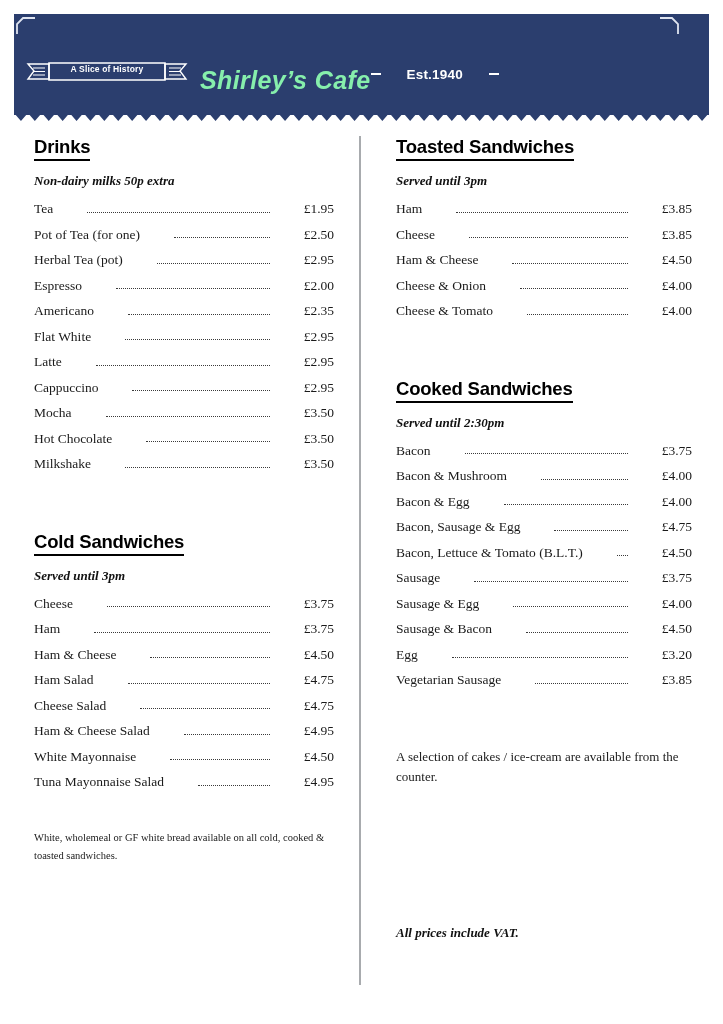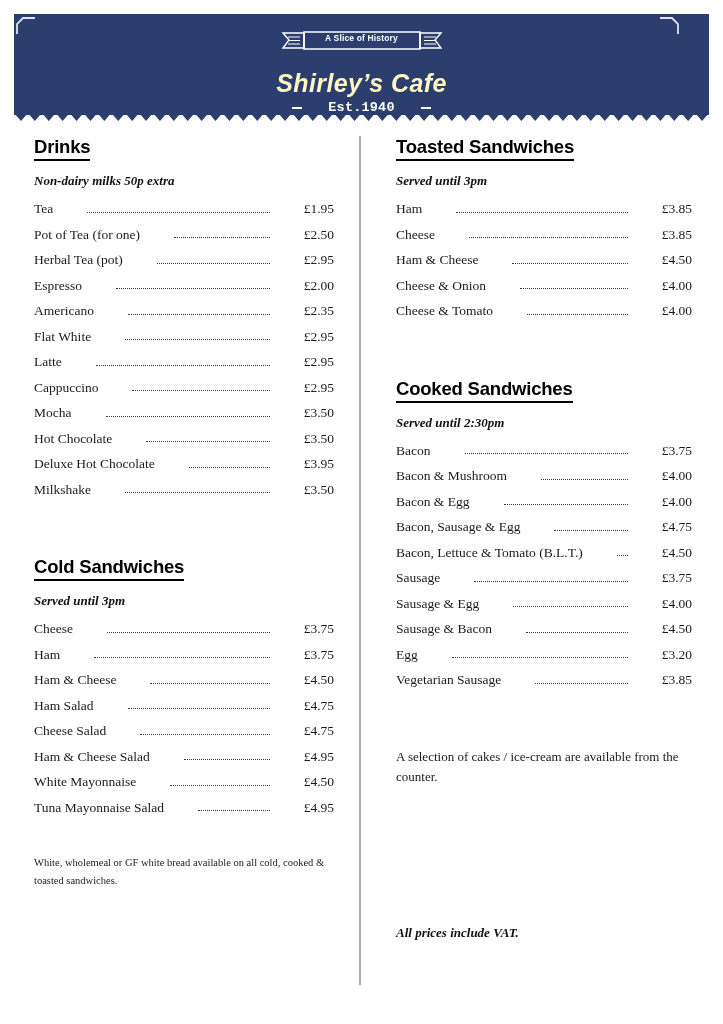--- a/index.html
+++ b/index.html
@@ -46,21 +46,21 @@
   .corner-tl { left: 14px;  top: 12px; }
   .corner-tr { left: 655px; top: 12px; }
 
   .logo-block {
     position: absolute;
     left: 0;
     top: 0;
     width: 695px;
     height: 101px;
     display: flex;
-    flex-direction: column;
+    flex-direction: row;
     align-items: center;
     justify-content: flex-start;
     padding-top: 16px;
     box-sizing: border-box;
   }
 
   .ribbon-wrap {
     position: relative;
     width: 186px;
     height: 24px;
@@ -80,21 +80,21 @@
     text-align: center;
     color: #ffffff;
     font-family: "Liberation Sans", sans-serif;
     font-size: 8.5px;
     font-weight: 700;
     letter-spacing: 0.15px;
   }
 
   .cafe-name {
     margin-top: 16px;
-    color: #fef9c3;
+    color: #86efac;
     font-family: "Liberation Sans", sans-serif;
     font-style: italic;
     font-weight: 700;
     font-size: 25px;
     letter-spacing: 0.4px;
     text-align: center;
     line-height: 1.08;
   }
 
   .est-row {
@@ -105,21 +105,21 @@
     gap: 26px;
   }
   .est-dash {
     width: 10px;
     height: 2px;
     background: #ffffff;
     display: inline-block;
   }
   .est-text {
     color: #ffffff;
-    font-family: Liberation Mono, monospace;
+    font-family: Liberation Sans, sans-serif;
     font-weight: 700;
     font-size: 13.5px;
     letter-spacing: 0.2px;
   }
 
   
   .divider {
     position: absolute;
     left: 359px;
     top: 136px;
@@ -317,25 +317,20 @@
         <span class="item-name">Mocha</span>
         <span class="item-leader"></span>
         <span class="item-price">£3.50</span>
       </li>
       <li class="item">
         <span class="item-name">Hot Chocolate</span>
         <span class="item-leader"></span>
         <span class="item-price">£3.50</span>
       </li>
       <li class="item">
-        <span class="item-name">Deluxe Hot Chocolate</span>
-        <span class="item-leader"></span>
-        <span class="item-price">£3.95</span>
-      </li>
-      <li class="item">
         <span class="item-name">Milkshake</span>
         <span class="item-leader"></span>
         <span class="item-price">£3.50</span>
       </li>
     </ul>
   </div>
 
   <div class="spacer-lg"></div>
 
   <div class="section">

